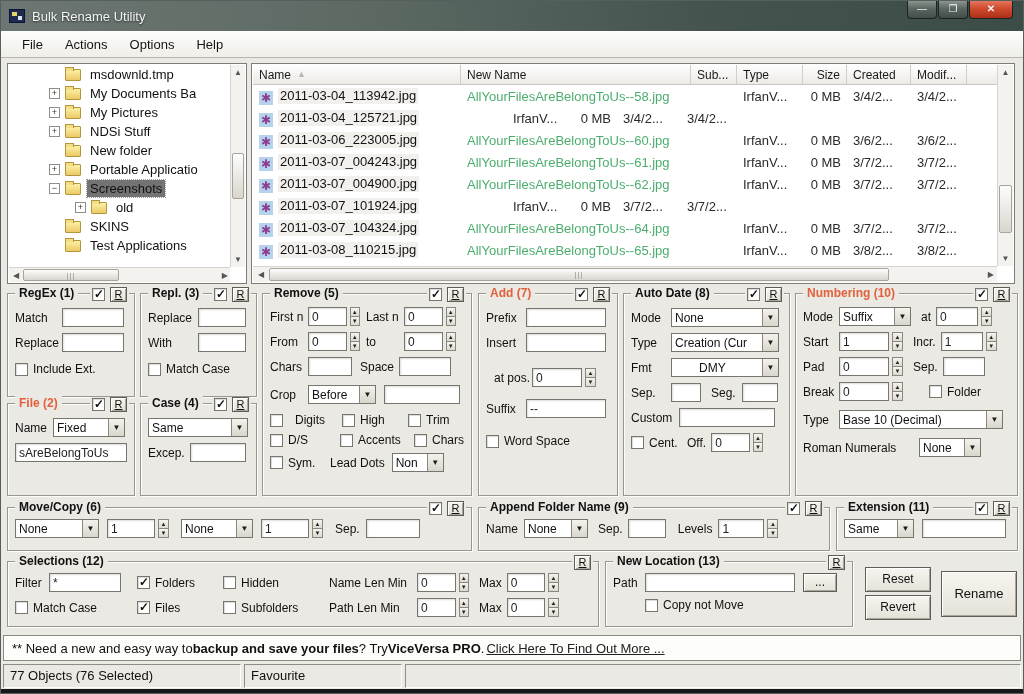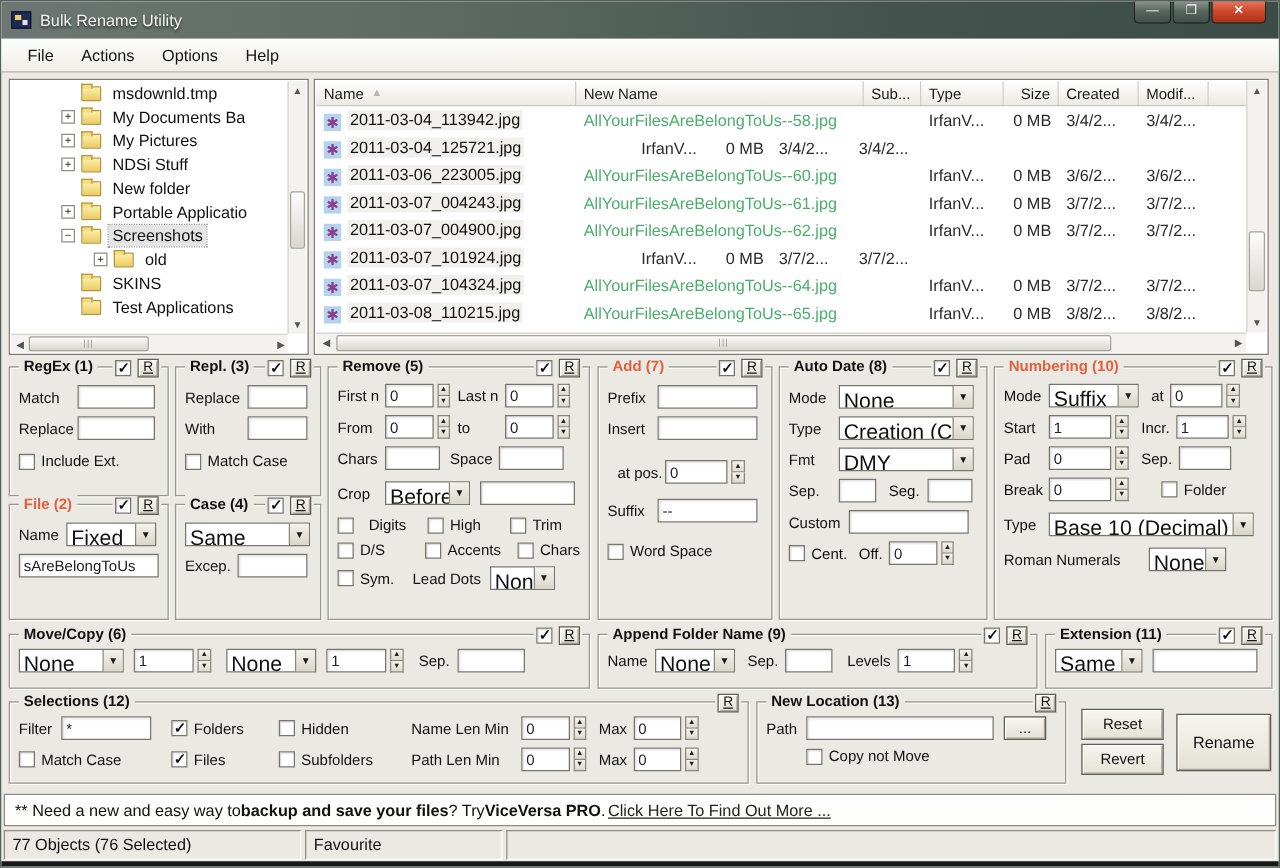--- a/index.html
+++ b/index.html
@@ -23,21 +23,21 @@
 
   
   .menubar { position:absolute; left:0; top:30px; width:100%; height:27px;
     background:linear-gradient(#fdfdfc,#efeee9); border-bottom:1px solid #b7b5ad; display:flex; align-items:center; padding-left:10px; }
   .menu-item { padding:4px 11px; font-size:13px; color:#141414; }
 
   
   .ti { background:#fff; border:1px solid #77756c; box-shadow:inset 1px 1px 2px rgba(0,0,0,.14);
         height:19px; font-family:"Liberation Sans",sans-serif; font-size:12px; padding:0 3px; color:#222; }
   .dd { display:inline-flex; height:19px; border:1px solid #77756c; background:#fff; align-items:stretch; }
-  .dd .val { flex:1; padding:2px 3px 0; font-size:17px; white-space:nowrap; overflow:hidden; }
+  .dd .val { flex:1; padding:2px 3px 0; font-size:12px; white-space:nowrap; overflow:hidden; }
   .dd .arr { width:16px; background:linear-gradient(#f4f2ec,#d9d6cc); border-left:1px solid #8a887e;
              font-size:8px; line-height:17px; text-align:center; color:#1a1a1a; }
   .sp { display:inline-flex; align-items:stretch; height:19px; }
   .sp .num { width:100%; }
   .sbs { display:flex; flex-direction:column; width:15px; margin-left:3px; }
   .sbs i { flex:1; font-style:normal; font-size:6px; line-height:8px; text-align:center; color:#222;
            background:linear-gradient(#f6f4ee,#dcd9d0); border:1px solid #8a887e; }
   .sbs i + i { border-top:none; }
   .cb { display:inline-flex; align-items:center; gap:5px; }
   .cbx { width:13px; height:13px; background:#fff; border:1px solid #77756c; box-shadow:inset 1px 1px 1px rgba(0,0,0,.15);
@@ -61,21 +61,21 @@
   .tree-items { position:absolute; inset:1px 16px 16px 1px; overflow:hidden; }
   .trow { display:flex; align-items:center; height:19px; white-space:nowrap; }
   .exp { width:11px; height:11px; border:1px solid #8f8d85; background:#fff; font-size:9px; line-height:9px;
          text-align:center; color:#333; margin-right:5px; flex:none; }
   .exp.ph { border:none; background:transparent; }
   .fold { width:16px; height:12px; background:linear-gradient(#fcf0a6,#ecca66); border:1px solid #b3953e;
           border-radius:1px; position:relative; margin-right:6px; flex:none; }
   .fold::before { content:""; position:absolute; left:-1px; top:-3px; width:7px; height:3px;
           background:#f4dd84; border:1px solid #b3953e; border-bottom:none; }
   .tlabel { font-size:13px; padding:1px 3px; }
-  .trow.sel .tlabel { background:#e5e5e5; outline:1px dotted #9a9a9a; }
+  .trow.sel .tlabel { background:#737373; outline:1px dotted #9a9a9a; }
   .vscroll { position:absolute; right:1px; top:1px; bottom:16px; width:15px; background:#f3f2ef; border-left:1px solid #d6d4cd; }
   .hscroll { position:absolute; left:1px; right:16px; bottom:1px; height:15px; background:#f3f2ef; border-top:1px solid #d6d4cd; display:flex; align-items:center; }
   .sarrow { font-size:8px; color:#555; text-align:center; }
   .thumb { background:linear-gradient(#fdfdfc,#d9d6cf); border:1px solid #a7a49b; border-radius:2px;
            color:#8b887f; font-size:7px; letter-spacing:1px; display:flex; align-items:center; justify-content:center; }
 
   
   .list { position:absolute; left:250px; top:62px; width:764px; height:221px; background:#fff; border:1px solid #7e7c74; }
   .lheader { position:absolute; left:1px; top:1px; right:17px; height:20px; display:flex;
              background:linear-gradient(#fefefe,#eceae5); border-bottom:1px solid #c9c7c0; overflow:hidden; }
@@ -534,21 +534,21 @@
         </div>
       <div class="row">
           <span class="lab" style="width:40px;">Type</span>
           <span class="dd" style="width:108px;">
             <span class="val">Creation (Cur</span>
             <span class="arr">▼</span>
           </span>
         </div>
       <div class="row">
           <span class="lab" style="width:40px;">Fmt</span>
-          <span class="dd" style="width:108px;">
+          <span class="dd" style="width:108px;padding-left:24px;">
             <span class="val">DMY</span>
             <span class="arr">▼</span>
           </span>
         </div>
       <div class="row">
           <span class="lab" style="width:40px;">Sep.</span>
           <input class="ti" style="width: 30px;" value="">
           <span class="lab" style="margin:0 6px 0 10px;">Seg.</span>
           <input class="ti" style="width: 36px;" value="">
         </div>

